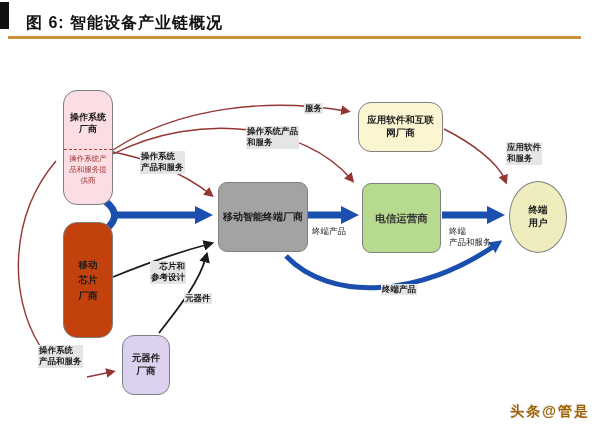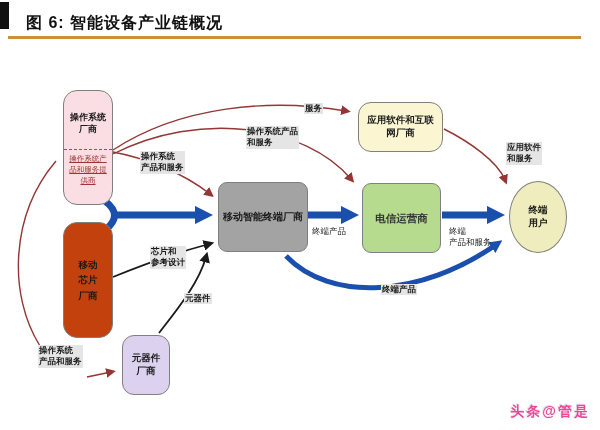--- a/index.html
+++ b/index.html
@@ -8,50 +8,50 @@
   
   .accent-bar{position:absolute;left:0;top:2px;width:9px;height:27px;background:#111;}
   .fig-title{position:absolute;left:17px;top:4px;margin:9px;font-size:16px;font-weight:bold;color:#111;letter-spacing:1px;}
   .title-rule{position:absolute;left:8px;top:36px;width:573px;height:3px;background:#C8913B;}
   
   .node{position:absolute;border:1.4px solid #7F7F7F;box-sizing:border-box;display:flex;flex-direction:column;align-items:center;justify-content:center;text-align:center;color:#1a1a1a;}
   .node-label{font-weight:600;line-height:1.35;}
   .os{left:63px;top:90px;width:50px;height:115px;border-radius:14px;background:#FBDEE3;justify-content:flex-start;}
   .os .node-label{font-size:9px;margin-top:20px;}
   .os-divider{width:100%;border-top:1.6px dashed #C04040;margin-top:14px;}
-  .os-sub{font-size:7.5px;color:#A03333;line-height:1.45;margin-top:4px;text-decoration:underline;}
+  .os-sub{font-size:7.5px;color:#A03333;line-height:1.45;margin-top:4px;}
   .chip{left:63px;top:222px;width:50px;height:116px;border-radius:14px;background:#c2410c;}
   .chip .node-label{font-size:9.5px;line-height:1.6;}
   .component{left:122px;top:335px;width:48px;height:60px;border-radius:12px;background:#DCD2F0;}
   .component .node-label{font-size:9.5px;}
   .terminal{left:218px;top:182px;width:90px;height:70px;border-radius:9px;background:#a3a3a3;}
   .terminal .node-label{font-size:10px;white-space:nowrap;}
   .telecom{left:362px;top:183px;width:79px;height:70px;border-radius:9px;background:#B6DB8E;}
   .telecom .node-label{font-size:10.5px;color:#333;}
   .app{left:358px;top:102px;width:85px;height:50px;border-radius:13px;background:#FBF5D2;}
   .app .node-label{font-size:9.5px;}
   .user{left:509px;top:181px;width:58px;height:72px;border-radius:50%;background:#EFEDBE;}
   .user .node-label{font-size:9.5px;}
   
   .elabel{position:absolute;font-size:8.5px;line-height:1.35;color:#1a1a1a;white-space:nowrap;}
   .wbg{background:#e5e5e5;padding:0 1px;font-weight:bold;}
   .lbl-service{left:304px;top:103px;}
   .lbl-os-telecom{left:246px;top:126px;}
   .lbl-os-terminal{left:140px;top:151px;}
   .lbl-os-component{left:38px;top:345px;}
-  .lbl-chip{left:150px;top:246px;}
+  .lbl-chip{left:150px;top:261px;text-align:right;}
   .lbl-component{left:184px;top:293px;}
   .lbl-tp1{left:312px;top:226px;}
   .lbl-tps{left:449px;top:226px;}
   .lbl-tp2{left:381px;top:284px;}
   .lbl-app{left:466px;top:142px;margin-left:40px;}
   
   svg.arrows{position:absolute;left:0;top:0;width:600px;height:430px;}
   
-  .watermark{position:absolute;right:10px;bottom:9px;font-size:14px;font-weight:bold;color:#ec4899;letter-spacing:2px;text-shadow:1px 1px 0 #fff,-1px -1px 0 #e6e6e6;}
+  .watermark{position:absolute;right:10px;bottom:9px;font-size:14px;font-weight:bold;color:#a16207;letter-spacing:2px;text-shadow:1px 1px 0 #fff,-1px -1px 0 #e6e6e6;}
 </style>
 </head>
 <body>
 
 <div class="page">
 
   <div class="accent-bar"></div>
   <h1 class="fig-title">图 6: 智能设备产业链概况</h1>
   <div class="title-rule"></div>
 

